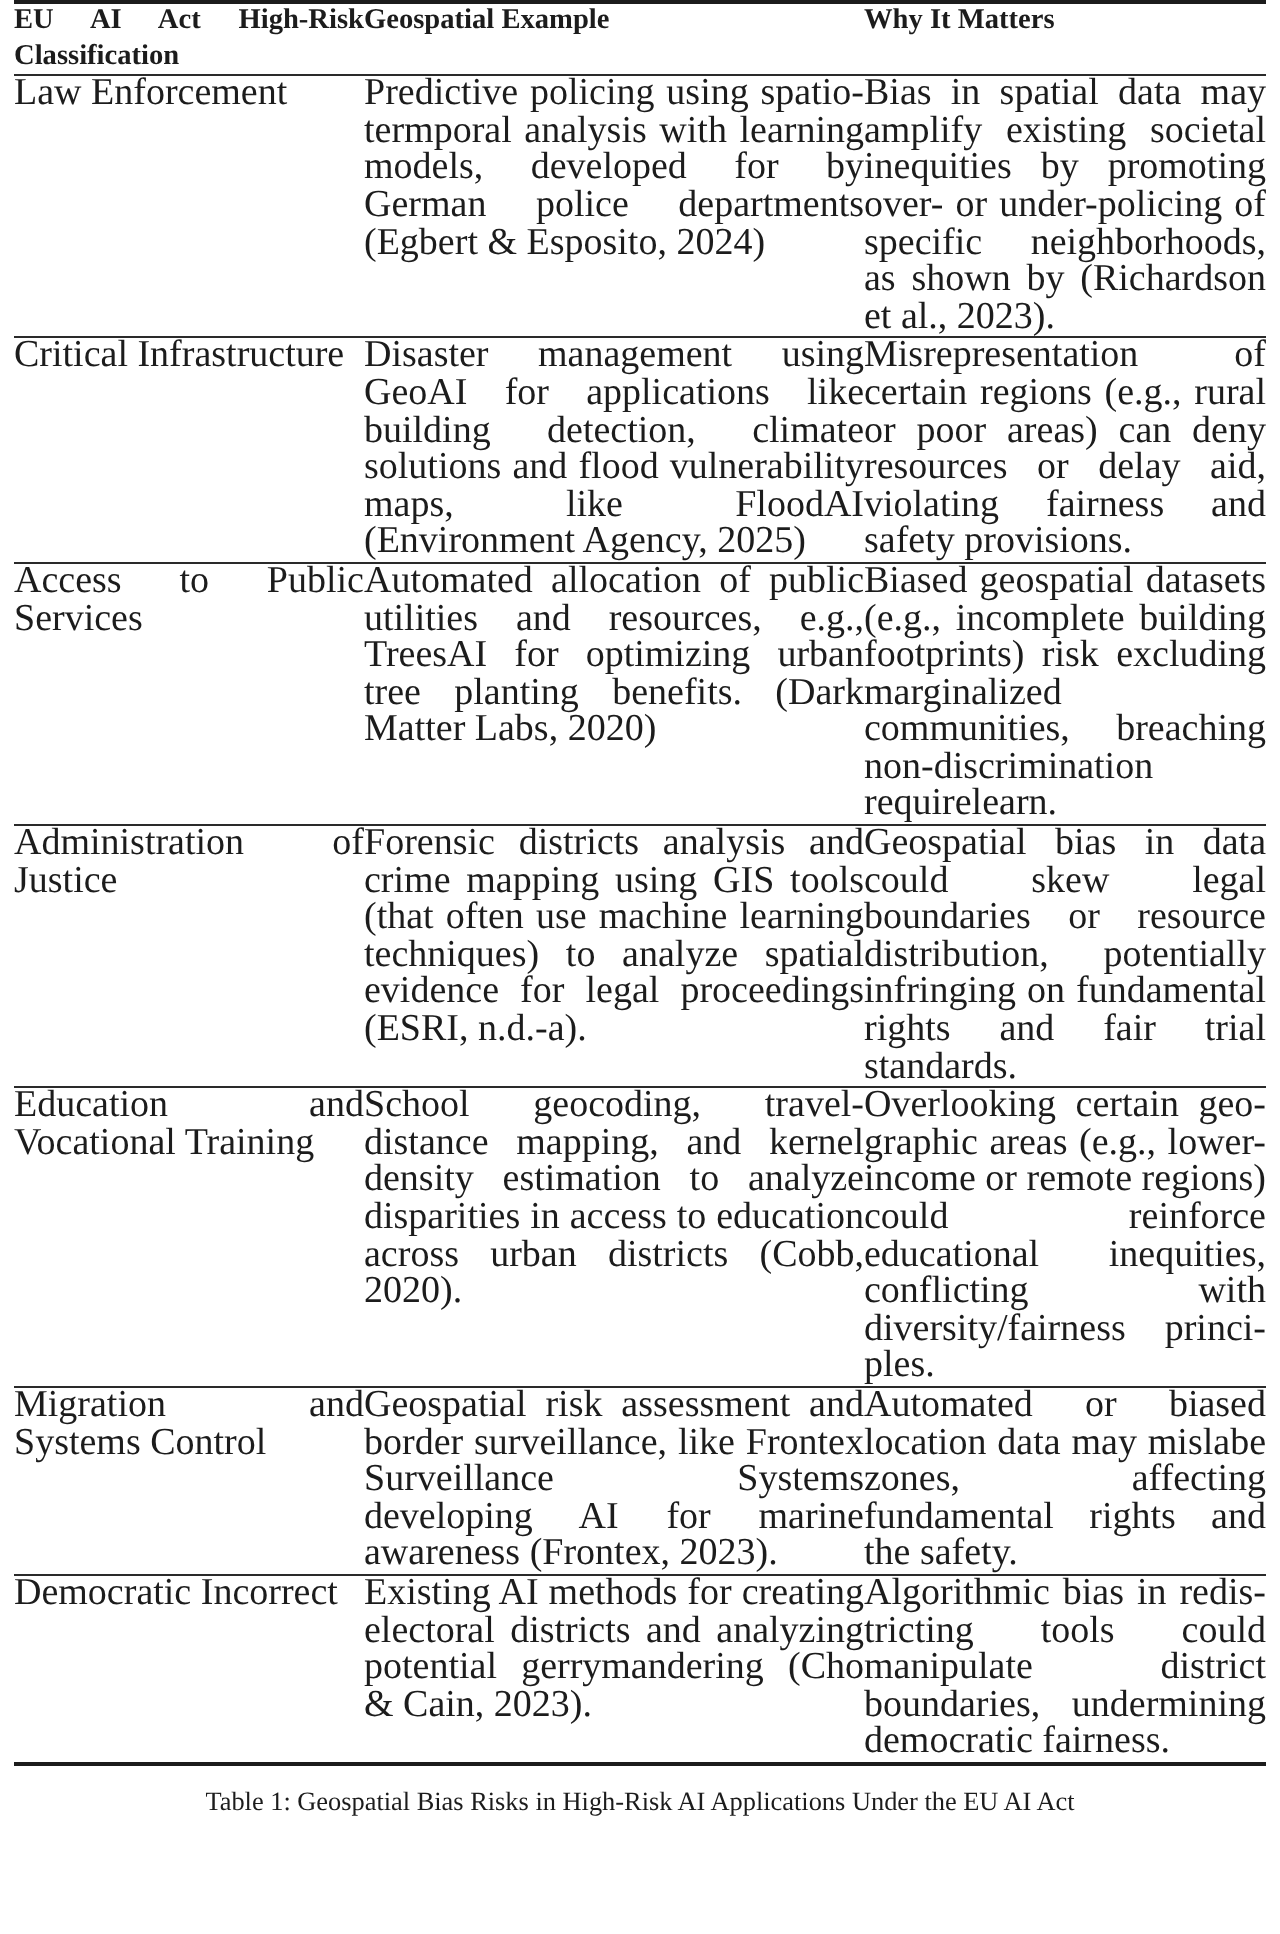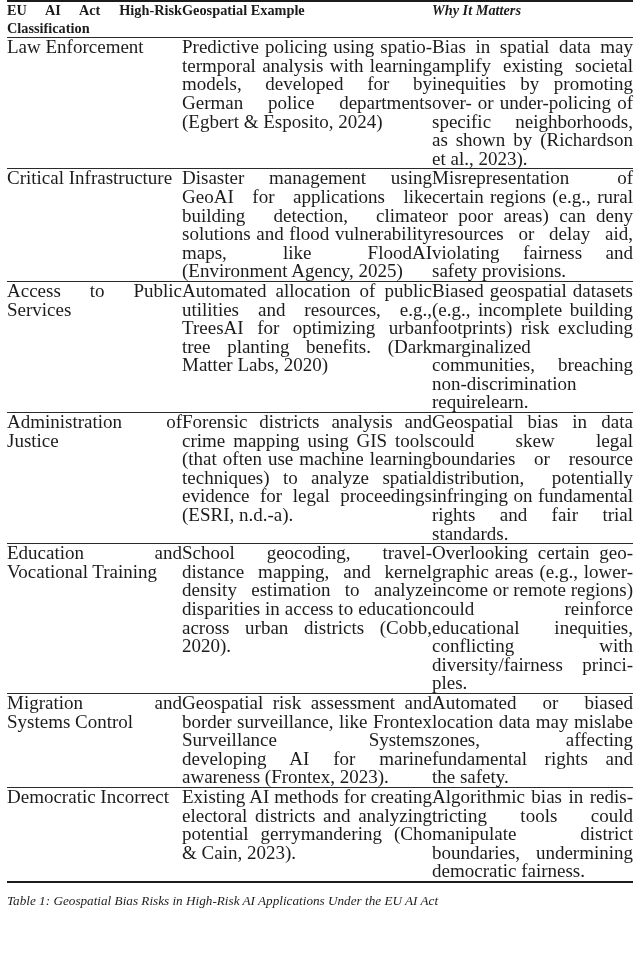--- a/index.html
+++ b/index.html
@@ -45,42 +45,42 @@
     font-weight: bold;
     font-size: 14.3px;
     line-height: 17.6px;
     text-align: justify;
     text-align-last: left;
     padding-top: 7px;
     padding-bottom: 6px;
     padding-right: 7px;
     hyphens: manual;
   }
-  thead th.col3cell { padding-right: 0; font-style: italic; }
+  thead th.col3cell { padding-right: 0; }
 
   tbody td {
     font-size: 19px;
     line-height: 18.6px;
     text-align: justify;
     text-align-last: left;
     padding-top: 8px;
     padding-bottom: 8px;
     padding-right: 7px;
     hyphens: manual;
     font-family: Liberation Serif, serif;
   }
   tbody td.col3cell { padding-right: 0; }
 
   .caption {
     width: 626px;
     margin: 9px 7px 0 7px;
     font-size: 13.2px;
     line-height: 17px;
+    text-align: center;
     color: #1c1c1c;
-    font-style: italic;
   }
 </style>
 </head>
 <body>
 
 <div id="table-figure">
 
   <table class="booktabs">
     <colgroup>
       <col class="c1">

